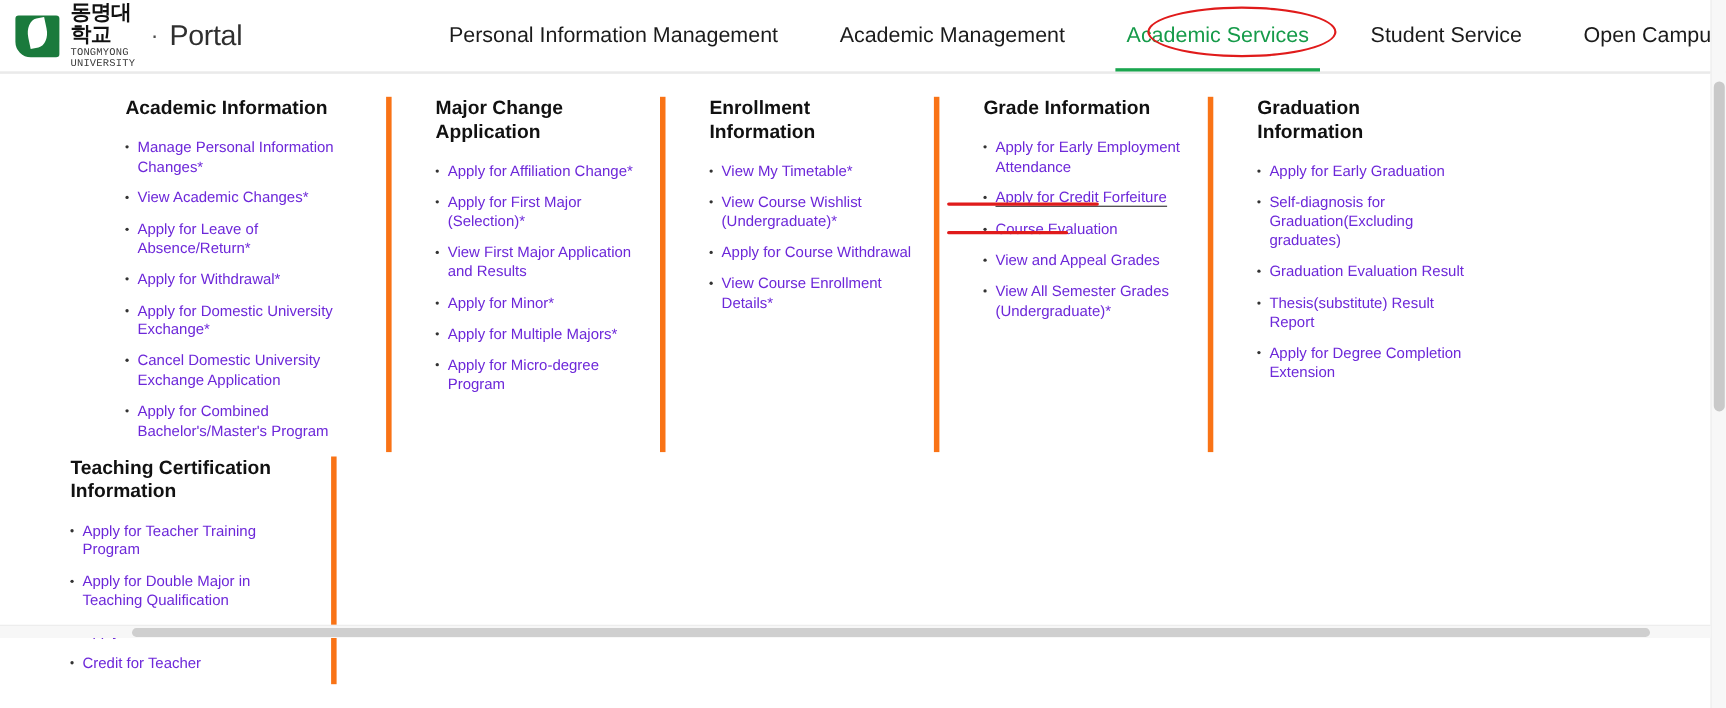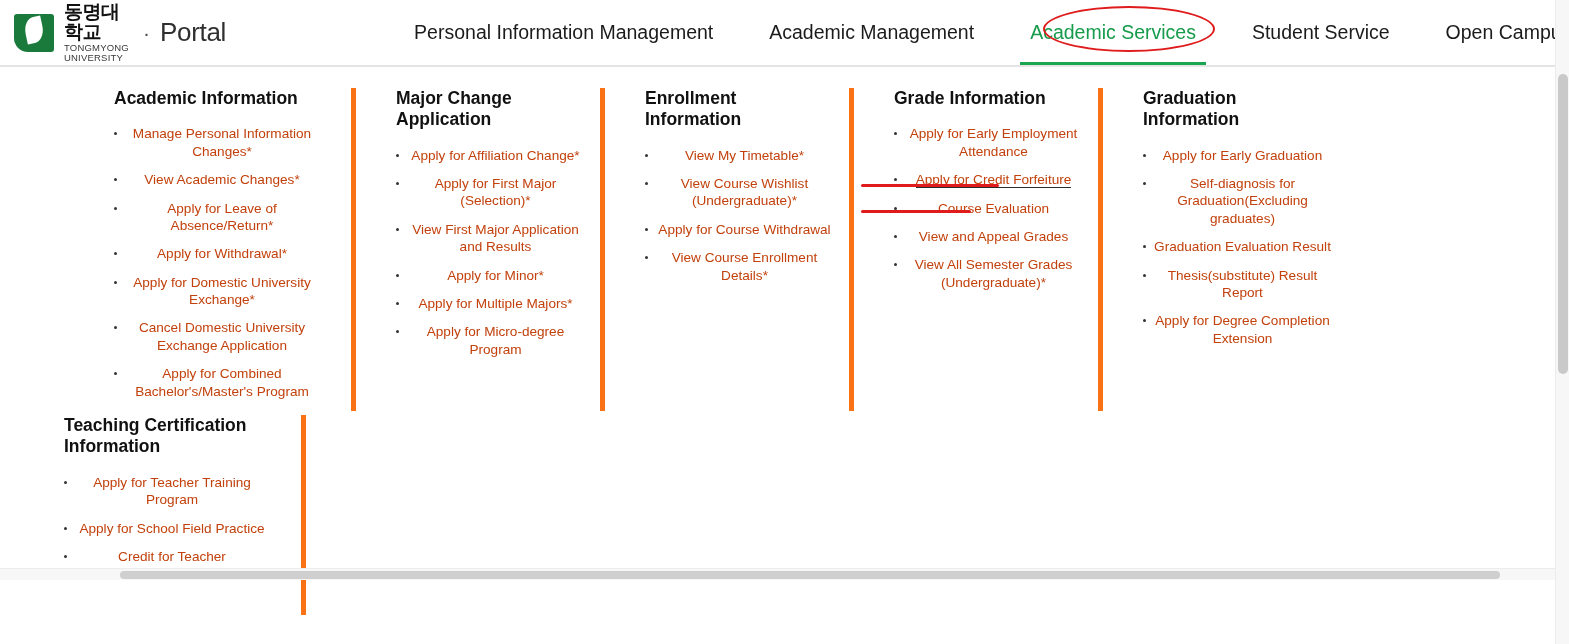--- a/index.html
+++ b/index.html
@@ -58,20 +58,21 @@
     font-size: 19px;
     font-weight: bold;
     color: #111;
     letter-spacing: -0.5px;
   }
   .logo-en {
     font-size: 9.5px;
     color: #3a3a3a;
     letter-spacing: 0.2px;
     margin-top: 2px;
+    font-family: Liberation Mono, monospace;
   }
   .logo-sep {
     font-size: 21px;
     color: #4a4a4a;
     margin: 0 2px 0 6px;
   }
   .portal-word {
     font-size: 26px;
     color: #2f2f2f;
     font-weight: normal;
@@ -147,27 +148,26 @@
   }
   .col.first .col-title { margin-left: 12px; }
   ul.links {
     list-style: none;
     margin: 0;
     padding: 0 0 0 12px;
   }
   ul.links li {
     position: relative;
     font-size: 13.6px;
-    color: #c2410c;
+    color: #6d28d9;
     line-height: 1.28;
     margin-bottom: 11px;
     padding-left: 11px;
     cursor: pointer;
     max-width: 205px;
-    text-align: center;
   }
   ul.links li::before {
     content: "";
     position: absolute;
     left: 0; top: 7px;
     width: 3px; height: 3px;
     background: #333;
     border-radius: 50%;
   }
   li.underlined span.lbl {
@@ -320,20 +320,21 @@
           <li><span class="lbl">Apply for Degree Completion Extension</span></li>
         </ul>
       </div>
     </div>
 
     <div class="second-row">
       <div class="col first">
         <div class="col-title">Teaching Certification Information</div>
         <ul class="links">
           <li><span class="lbl">Apply for Teacher Training Program</span></li>
+          <li><span class="lbl">Apply for Double Major in Teaching Qualification</span></li>
           <li><span class="lbl">Apply for School Field Practice</span></li>
           <li><span class="lbl">Credit for Teacher</span></li>
         </ul>
       </div>
       <div class="col"></div>
     </div>
   </div>
 
   <div class="scrollbar">
     <div class="scroll-thumb"></div>

